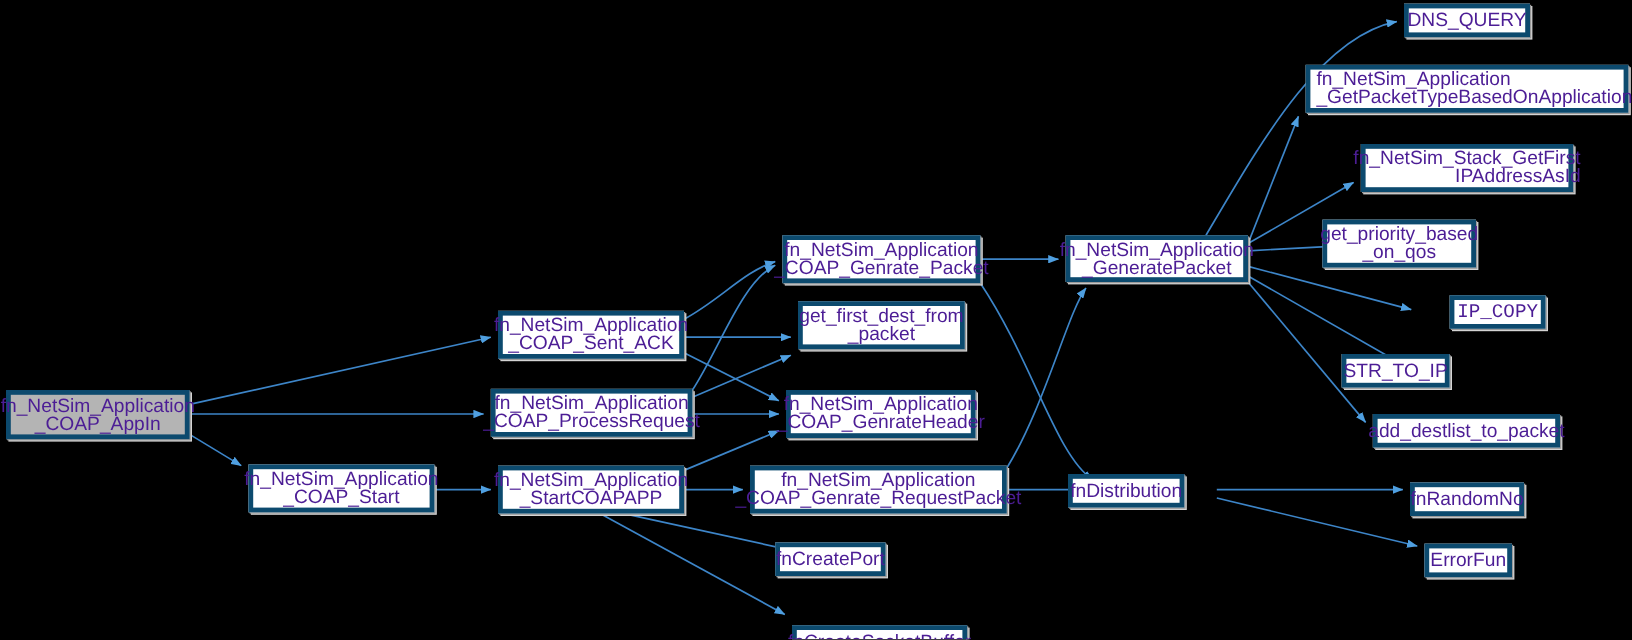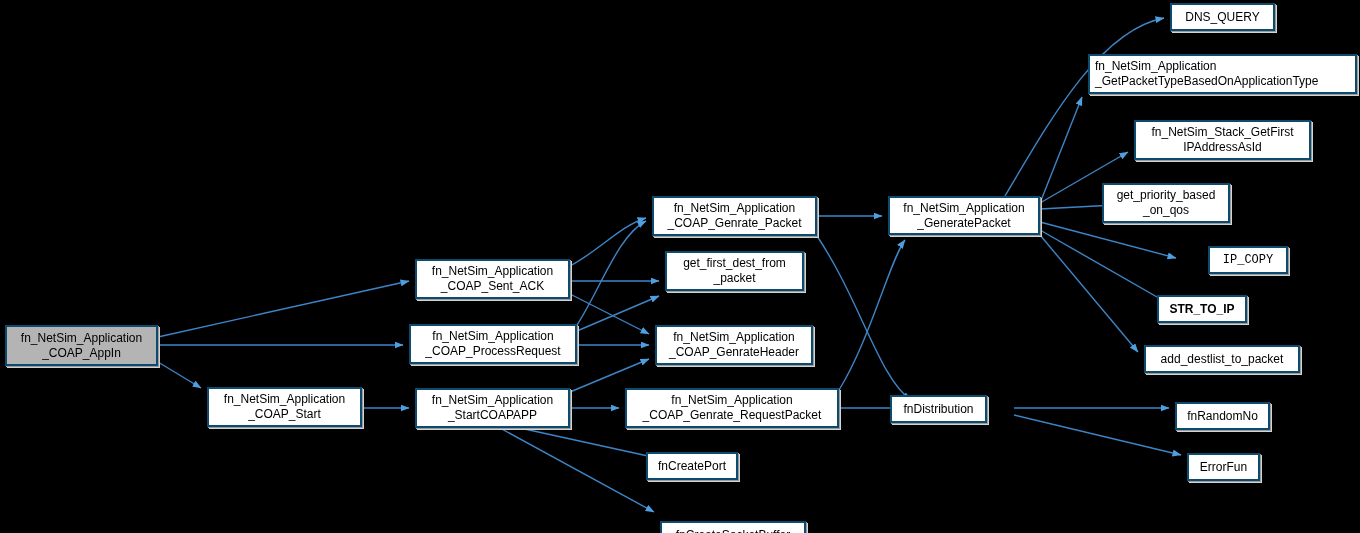--- a/index.html
+++ b/index.html
@@ -21,28 +21,28 @@
     left: 0;
     top: 0;
     width: 1360px;
     height: 533px;
     pointer-events: none;
   }
   .node {
     position: absolute;
     box-sizing: border-box;
     background: #ffffff;
-    border: 2px solid #0c4a6e;
+    border: 4px solid #0c4a6e;
     box-shadow: 1px 1px 0 0 #9a9a9a, 2px 2px 0 0 #d4d4d4;
     display: flex;
     align-items: center;
     justify-content: center;
     text-align: center;
-    color: #000000;
-    font-size: 12px;
+    color: #4c1d95;
+    font-size: 16px;
     line-height: 15px;
     letter-spacing: 0px;
     z-index: 5;
   }
   .node.highlight {
     background: #b4b4b4;
   }
   .node.leftalign {
     justify-content: flex-start;
     text-align: left;
@@ -145,32 +145,32 @@
       <div class="node" style="left: 890px; top: 395px; width: 97px; height: 28px;">
         <span class="node-label">fnDistribution</span>
       </div>
       <div class="node" style="left: 1170px; top: 3px; width: 105px; height: 28px;">
         <span class="node-label">DNS_QUERY</span>
       </div>
       <div class="node leftalign" style="left: 1088px; top: 54px; width: 269px; height: 40px;">
         <span class="node-label">fn_NetSim_Application
 _GetPacketTypeBasedOnApplicationType</span>
       </div>
-      <div class="node" style="left: 1134px; top: 120px; width: 177px; height: 40px;">
+      <div class="node" style="left: 1134px; top: 120px; width: 177px; height: 40px; text-align: right;">
         <span class="node-label">fn_NetSim_Stack_GetFirst
 IPAddressAsId</span>
       </div>
       <div class="node" style="left: 1102px; top: 183px; width: 128px; height: 40px;">
         <span class="node-label">get_priority_based
 _on_qos</span>
       </div>
       <div class="node" style="left: 1208px; top: 246px; width: 80px; height: 28px; font-family: Liberation Mono, monospace;">
         <span class="node-label">IP_COPY</span>
       </div>
-      <div class="node" style="left: 1157px; top: 295px; width: 90px; height: 28px; font-weight: bold;">
+      <div class="node" style="left: 1118px; top: 295px; width: 90px; height: 28px;">
         <span class="node-label">STR_TO_IP</span>
       </div>
       <div class="node" style="left: 1144px; top: 345px; width: 156px; height: 28px;">
         <span class="node-label">add_destlist_to_packet</span>
       </div>
       <div class="node" style="left: 1175px; top: 402px; width: 95px; height: 28px;">
         <span class="node-label">fnRandomNo</span>
       </div>
       <div class="node" style="left: 1187px; top: 443px; width: 73px; height: 28px; margin-top: 10px;">
         <span class="node-label">ErrorFun</span>

